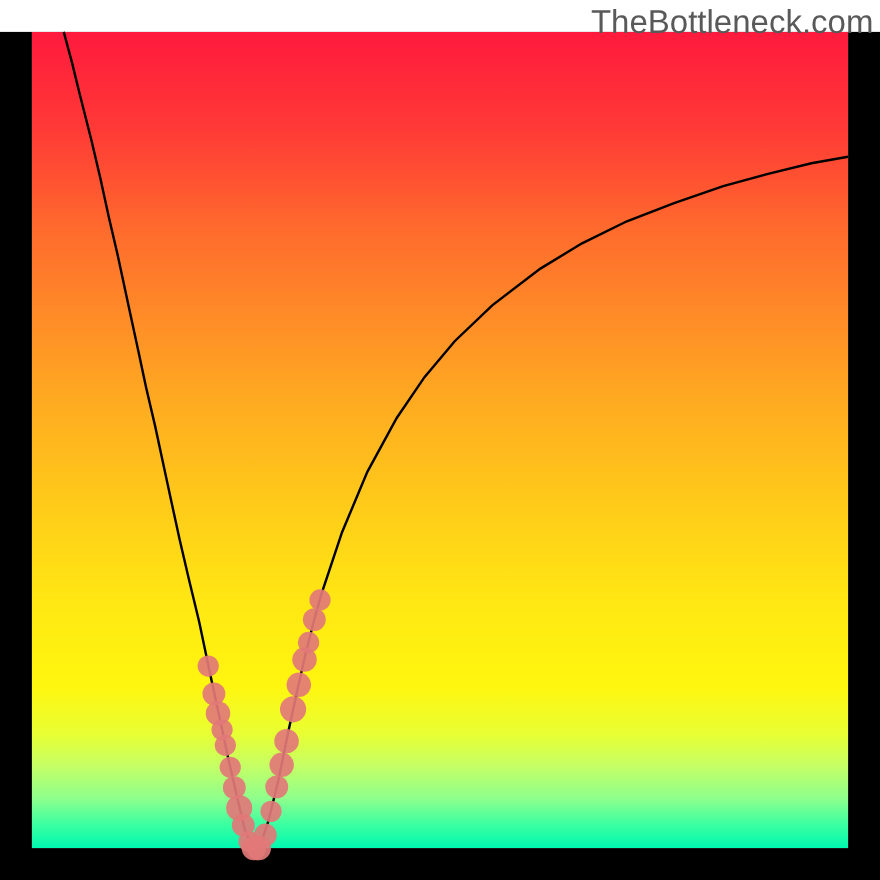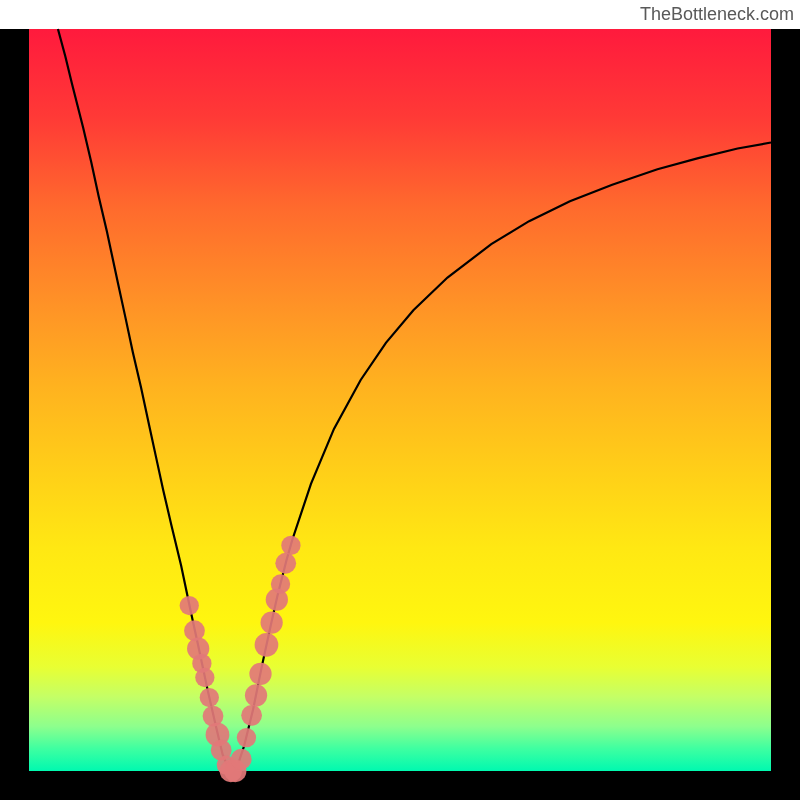--- a/index.html
+++ b/index.html
@@ -12,21 +12,21 @@
     position: relative;
     width: 800px;
     height: 800px;
     box-sizing: border-box;
   }
   .watermark {
     position: absolute;
     top: 4px;
     right: 6px;
     color: #595959;
-    font-size: 18px;
+    font-size: 30px;
     font-family: Arial, sans-serif;
     z-index: 10;
   }
   .frame {
     position: absolute;
     left: 0;
     top: 0;
     width: 800px;
     height: 800px;
     box-sizing: border-box;

